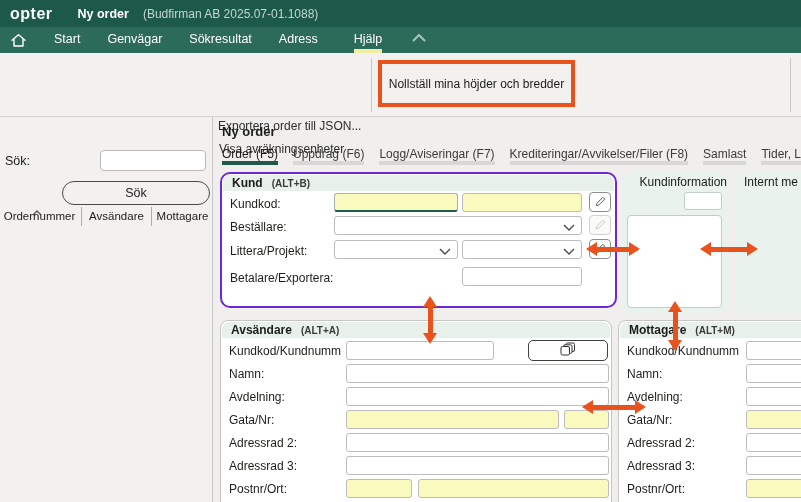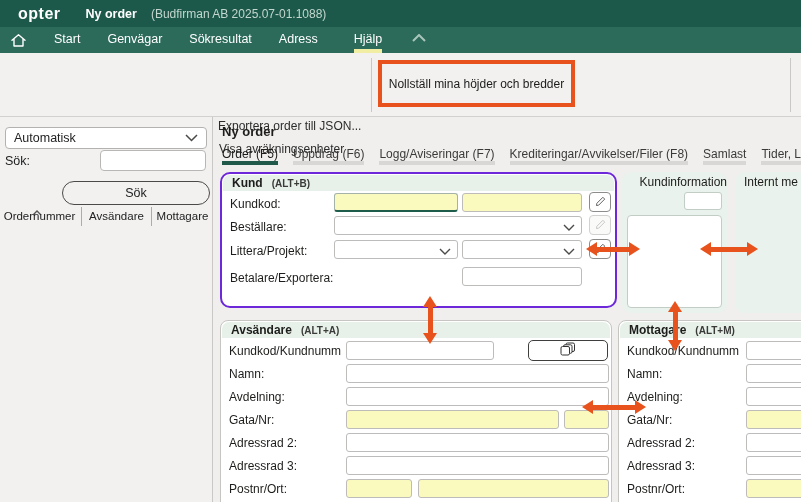--- a/index.html
+++ b/index.html
@@ -2,21 +2,21 @@
 <html><head>
 <meta charset="utf-8">
 <style>
   :root{ --ann:#e8521c; --green-dark:#1d594a; --green-mid:#2c6a5a; --mint:#e7f1ea; --yellow:#fafabe; }
   *{margin:0;padding:0;box-sizing:border-box;font-family:"Liberation Sans",sans-serif;}
   html,body{background:#dcdcdc;}
   #screen{position:relative;width:801px;height:502px;overflow:hidden;background:#f0efee;}
 
   
   .titlebar{position:absolute;left:0;top:0;width:801px;height:27px;background:var(--green-dark);display:flex;align-items:center;}
-  .logo{color:#fff;font-weight:700;font-size:16px;letter-spacing:.5px;margin-left:18px;}
+  .logo{color:#fff;font-weight:700;font-size:16px;letter-spacing:.5px;margin-left:10px;}
   .tb-title{color:#fff;font-weight:700;font-size:12.5px;margin-left:25px;}
   .tb-sub{color:#c3d6cd;font-size:12px;margin-left:14px;}
 
   
   .menubar{position:absolute;left:0;top:27px;width:801px;height:26px;background:var(--green-mid);display:flex;align-items:flex-end;}
   .home-btn{margin:0 0 5px 10px;display:flex;align-items:center;}
   .mi{color:#fff;font-size:12.5px;margin-left:27px;padding-bottom:3px;border-bottom:4px solid transparent;line-height:14px;}
   .mi.active{border-bottom-color:#f1eda2;margin-left:36px;}
   .collapse-btn{margin:0 0 7px 30px;}
 
@@ -138,28 +138,20 @@
     </div>
     <div class="tb-divider" style="left:371px;"></div>
     <div class="tb-divider" style="left:790px;"></div>
   </div>
 
   <div class="highlight-box">
     <div class="reset-btn">Nollställ mina höjder och bredder</div>
   </div>
 
   <div class="sidebar">
-    <div class="auto-dd">
-      <span>Automatisk</span>
-      <span>
-        <svg width="13" height="8" viewBox="0 0 13 8">
-            <polyline points="1,1 6.5,6.5 12,1" fill="none" stroke="#4a4a48" stroke-width="1.5"></polyline>
-          </svg>
-      </span>
-    </div>
     <span class="sok-label">Sök:</span>
     <input class="sok-input" value="" style="">
     <div class="sok-btn">Sök</div>
     <div class="list-header">
       <span class="sort-caret">
         <svg width="10" height="6" viewBox="0 0 10 6">
             <polyline points="1,5 5,1 9,5" fill="none" stroke="#555" stroke-width="1.3"></polyline>
           </svg>
       </span>
       <span class="lh-col" style="left:1px;width:77px;">Ordernummer</span>

